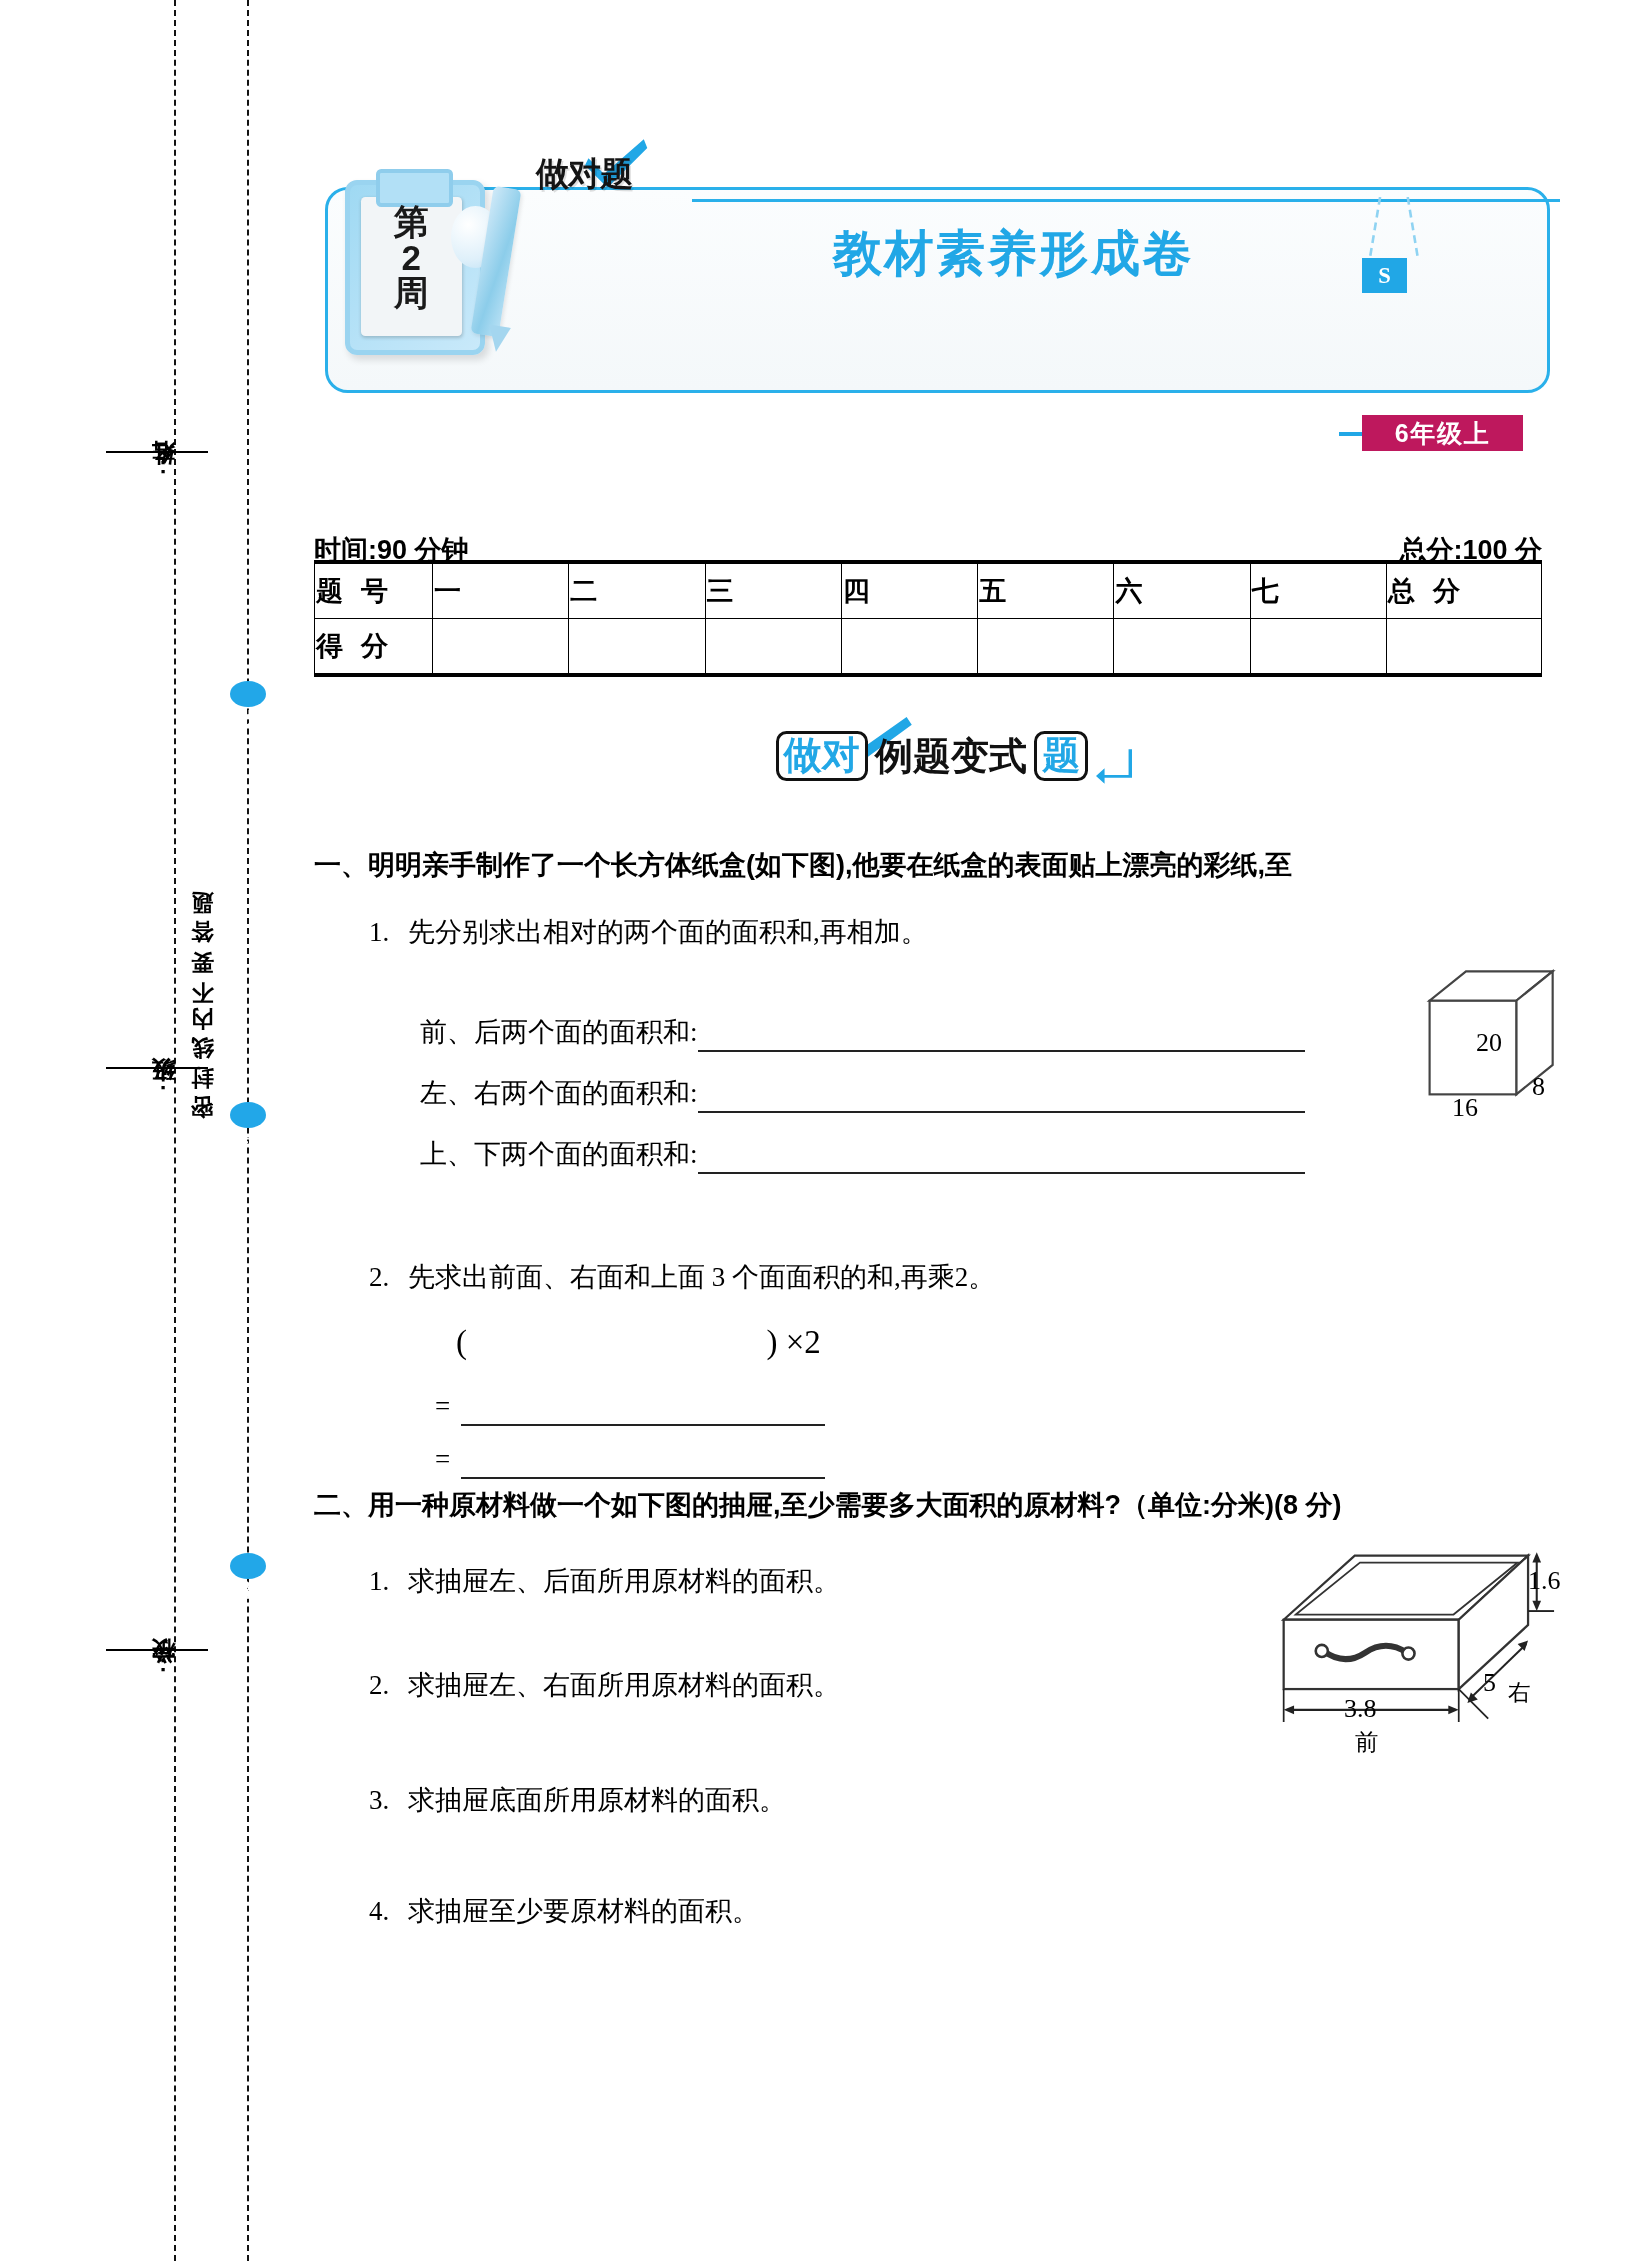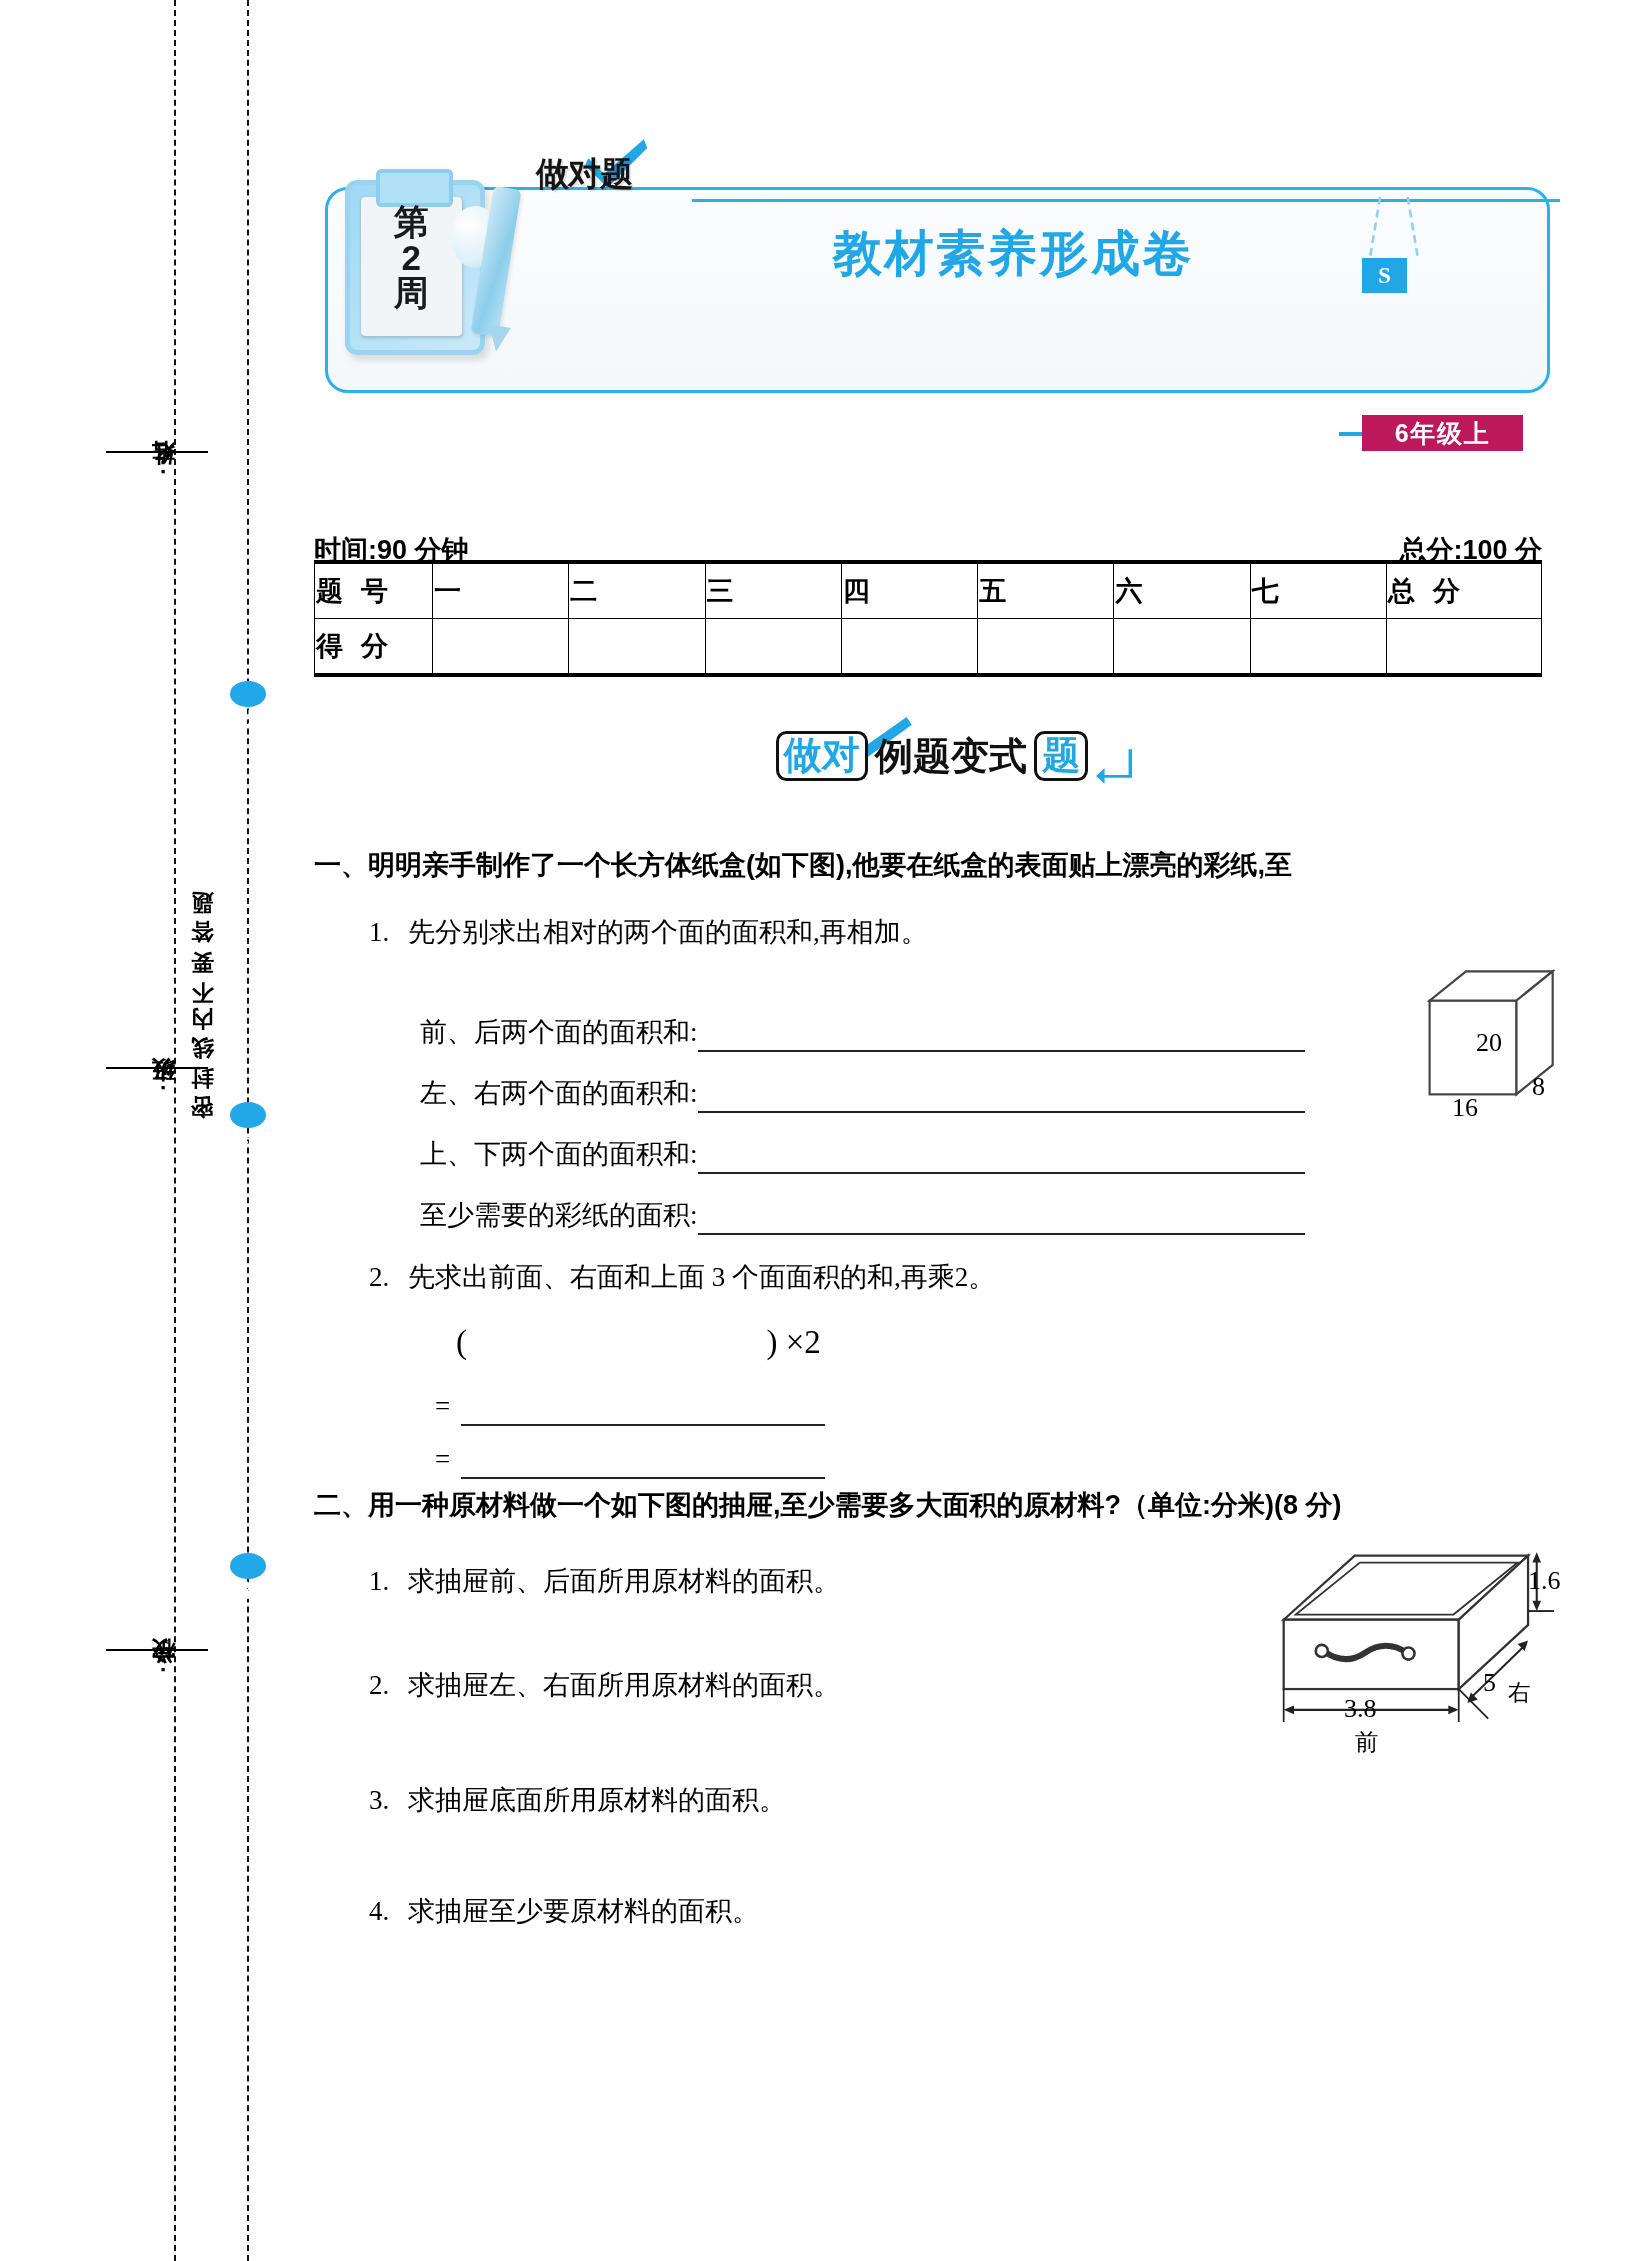--- a/index.html
+++ b/index.html
@@ -327,23 +327,20 @@
 
   <div class="q-sub" style="left:134px;top:1013px;width:1137px;">
     <span>前、后两个面的面积和:</span><span class="blank-line" style="width:607px;"></span>
   </div>
   <div class="q-sub" style="left:134px;top:1074px;width:1137px;">
     <span>左、右两个面的面积和:</span><span class="blank-line" style="width:607px;"></span>
   </div>
   <div class="q-sub" style="left:134px;top:1135px;width:1137px;">
     <span>上、下两个面的面积和:</span><span class="blank-line" style="width:607px;"></span>
   </div>
-  <div class="q-sub" style="left:134px;top:1196px;width:1137px;">
-    <span>至少需要的彩纸的面积:</span><span class="blank-line" style="width:607px;"></span>
-  </div>
 
   <div class="fig-box" style="left:1128px;top:959px;width:156px;height:165px;">
     <svg width="156" height="165" viewBox="0 0 180 190">
       <polygon points="18,48 118,48 160,14 60,14" fill="#ffffff" stroke="#444" stroke-width="2.5"></polygon>
       <polygon points="118,48 160,14 160,122 118,156" fill="#ffffff" stroke="#444" stroke-width="2.5"></polygon>
       <rect x="18" y="48" width="100" height="108" fill="#ffffff" stroke="#444" stroke-width="2.5"></rect>
     </svg>
     <div class="dim-label" style="left:62px;top:69px;">20</div>
     <div class="dim-label" style="left:118px;top:113px;">8</div>
     <div class="dim-label" style="left:38px;top:134px;">16</div>
@@ -368,21 +365,21 @@
   </div>
 
   <div class="q-head" style="left:28px;top:1486px;width:1249px;">
     <div>
       <span>二、</span><span>用一种原材料做一个如下图的抽屉,至少需要多大面积的原材料?（单位:分米)(8 分)</span>
     </div>
   </div>
 
   <div class="q-sub" style="left:83px;top:1562px;width:781px;">
     <span>1.</span>
-    <span style="margin-left:12px;">求抽屉前、后面所用原材料的面积。</span>
+    <span style="margin-left:12px;">求抽屉左、后面所用原材料的面积。</span>
   </div>
   <div class="q-sub" style="left:83px;top:1666px;width:781px;">
     <span>2.</span>
     <span style="margin-left:12px;">求抽屉左、右面所用原材料的面积。</span>
   </div>
   <div class="q-sub" style="left:83px;top:1781px;width:781px;">
     <span>3.</span>
     <span style="margin-left:12px;margin-top:38px;">求抽屉底面所用原材料的面积。</span>
   </div>
   <div class="q-sub" style="left:83px;top:1892px;width:781px;">

